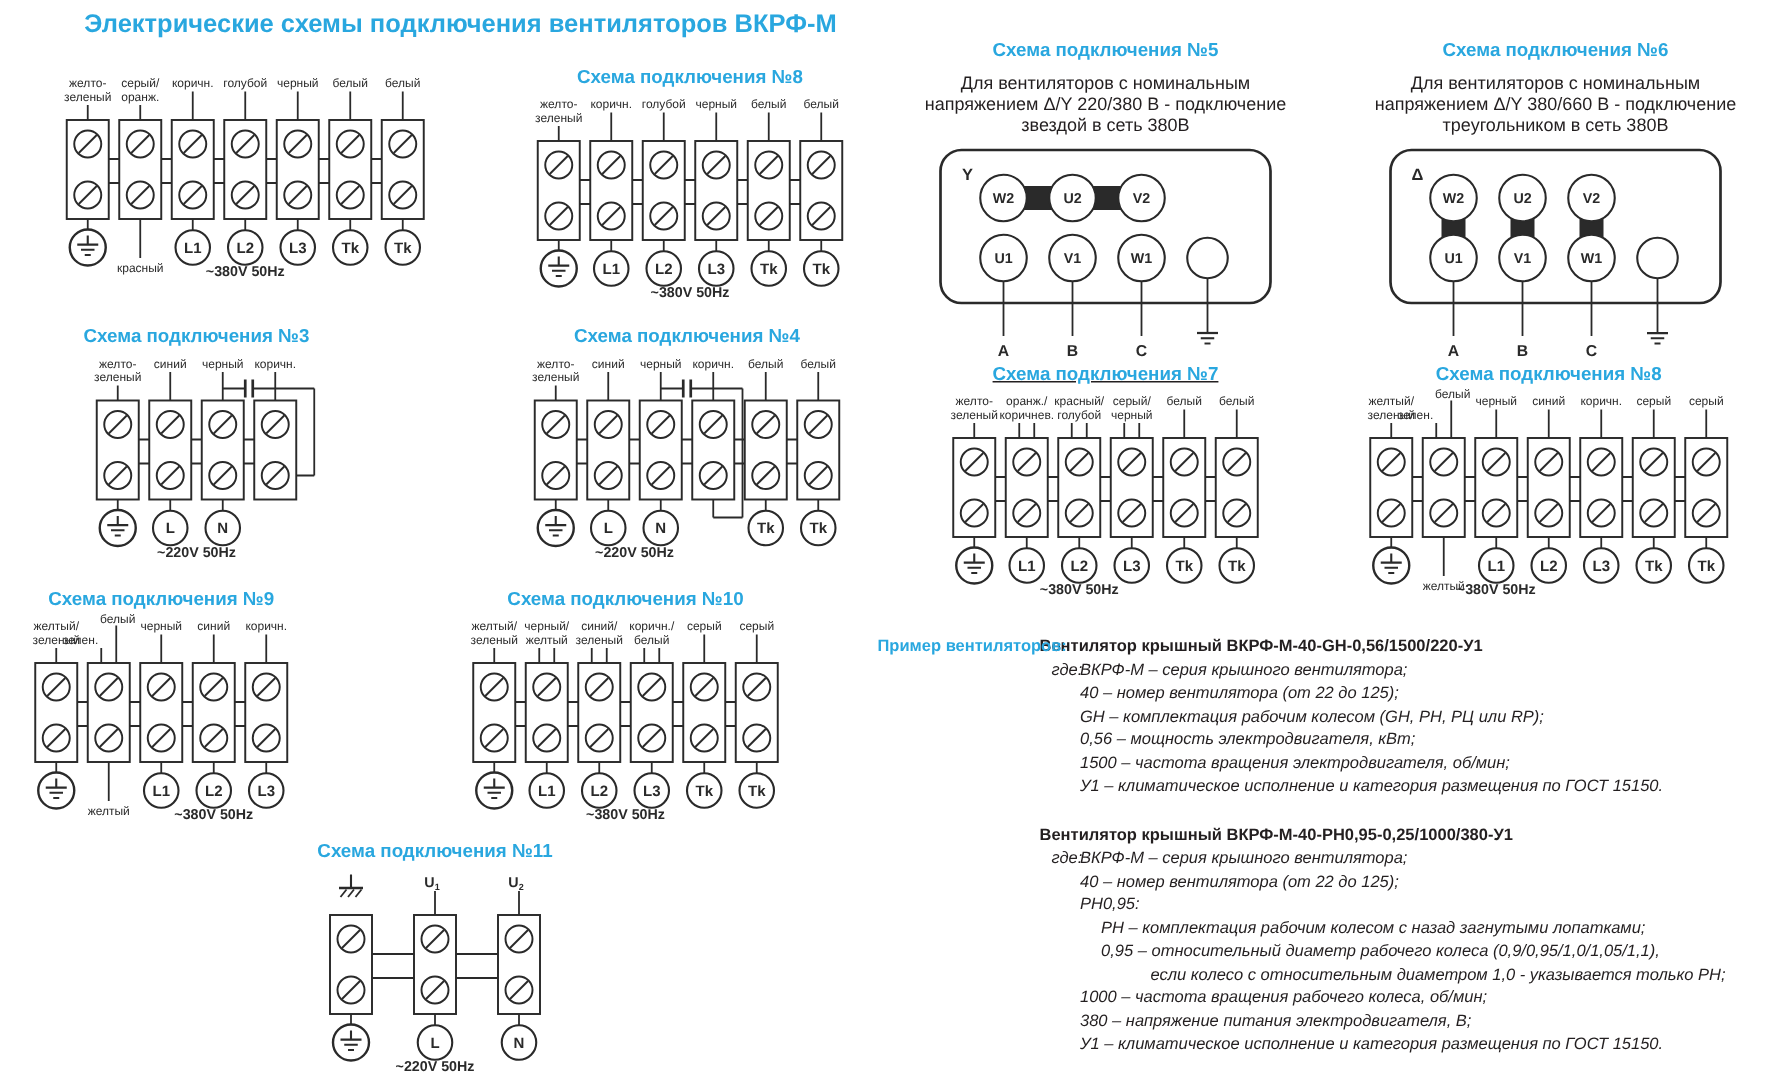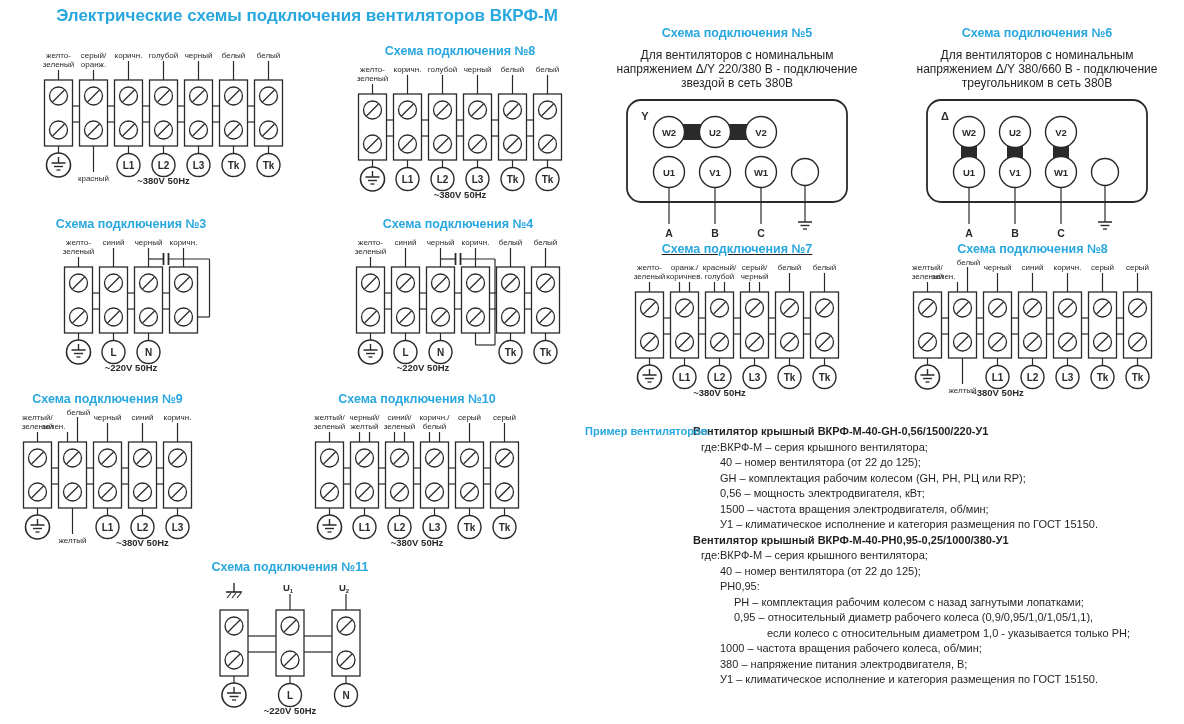--- a/index.html
+++ b/index.html
@@ -10,23 +10,23 @@
   .scheme{position:absolute;text-align:center;margin-top:14px;}
   .scheme-title{font-size:12.5px;font-weight:bold;color:#29a7df;white-space:nowrap;text-align:center;}
   .scheme-note{font-size:12px;line-height:14px;color:#231f20;white-space:pre-line;margin-top:8px;}
   .diagram{margin-top:2px;}
   .diagram svg{display:block;margin:0 auto;}
   .motor .diagram{margin-top:6px;}
   svg text{font-family:"Liberation Sans",sans-serif;fill:#2a2a2a;}
   .example{position:absolute;left:585px;top:424px;width:599px;font-size:11px;line-height:15.5px;color:#231f20;}
   .ex-heading{position:absolute;left:0;top:0;font-weight:bold;color:#29a7df;white-space:nowrap;}
   .ex-blocks{margin-left:108px;}
-  .ex-block + .ex-block{margin-top:0;}
+  .ex-block + .ex-block{margin-top:17px;}
   .ex-title{font-weight:bold;white-space:nowrap;}
-  .ex-body{position:relative;padding-left:27px;}
+  .ex-body{position:relative;padding-left:27px;font-style:italic;}
   .ex-where{position:absolute;left:8px;top:0;}
   .ex-item{white-space:nowrap;}
   .ex-item.ind1{margin-left:14px;}
   .ex-item.ind2{margin-left:47px;}
 </style>
 </head>
 <body>
 
 <div class="page">
   <div class="main-title">Электрические схемы подключения вентиляторов ВКРФ-М</div>

